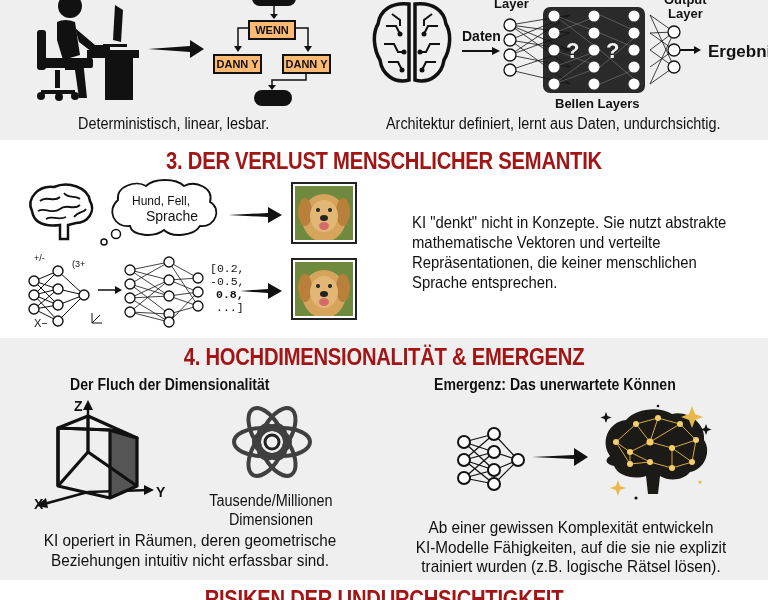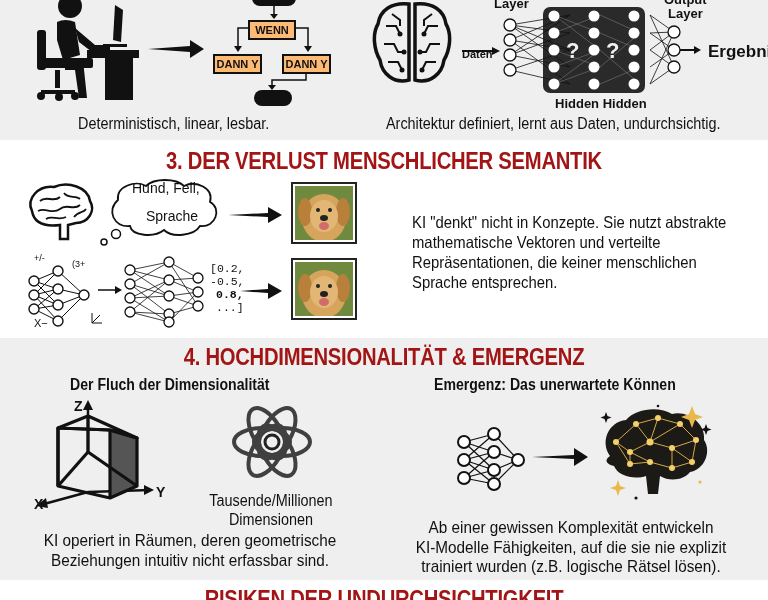--- a/index.html
+++ b/index.html
@@ -79,21 +79,21 @@
     <circle cx="52" cy="34" r="2.5" fill="#111"></circle>
       <circle cx="48" cy="52" r="2.5" fill="#111"></circle>
       <circle cx="50" cy="70" r="2.5" fill="#111"></circle>
   </svg>
 </div>
 
 <div class="abs bold" style="left:494px;top:-4px;font-size:13px;">Layer</div>
 <div class="abs bold" style="left:540px;top:-8px;font-size:9px;">PARAMETER &amp; GEWICHTE</div>
 <div class="abs bold" style="left:664px;top:-8px;font-size:13px;">Output</div>
 <div class="abs bold" style="left:668px;top:6px;font-size:13px;">Layer</div>
-<div class="abs bold" style="left:462px;top:28px;font-size:11px;margin-top:20px;">Daten</div>
+<div class="abs bold" style="left:462px;top:28px;font-size:14px;">Daten</div>
 <div class="abs" style="left:462px;top:46px;">
   <svg width="40" height="10">
       <path d="M0 5 L32 5" stroke="#111" stroke-width="2"></path>
       <path d="M30 1 L38 5 L30 9 Z" fill="#111"></path>
     </svg>
 </div>
 
 <div class="abs" style="left:500px;top:0;">
   <svg width="210" height="95" viewBox="0 0 210 95">
     <rect x="43" y="7" width="102" height="86" rx="7" fill="#2a2a2a"></rect>
@@ -130,40 +130,40 @@
         <circle cx="134" cy="67" r="5.5"></circle>
         <circle cx="134" cy="84" r="5.5"></circle>
     </g>
     <path d="M180 50 L196 50" stroke="#111" stroke-width="2"></path>
       <path d="M194 46 L201 50 L194 54 Z" fill="#111"></path>
   </svg>
   <div class="abs bold" style="left:66px;top:38px;color:#f0f0f0;font-size:22px;">?</div>
   <div class="abs bold" style="left:106px;top:38px;color:#f0f0f0;font-size:22px;">?</div>
 </div>
 <div class="abs bold" style="left:708px;top:42px;font-size:17px;">Ergebnis</div>
-<div class="abs bold" style="left:555px;top:96px;font-size:13px;">Hidden Hidden</div>
+<div class="abs bold" style="left:555px;top:96px;font-size:13px;">Bellen Layers</div>
 <div class="abs caption" style="left:386px;top:115px;">Architektur definiert, lernt aus Daten, undurchsichtig.</div>
 
 <div class="band band-white" style="top:140px;height:198px;"></div>
 <div class="title" style="top:148px;">3. DER VERLUST MENSCHLICHER SEMANTIK</div>
 
 <div class="abs" style="left:24px;top:181px;">
   <svg width="72" height="64" viewBox="0 0 72 64">
     <path d="M8 30 C2 18 14 4 30 6 C44 0 64 6 66 20 C72 30 64 42 52 42 L44 44 L44 58 L36 58 L36 44 C20 46 10 42 8 30 Z" fill="none" stroke="#111" stroke-width="2.5"></path>
     <path d="M16 20 C22 14 30 22 36 16 M14 30 C22 26 28 34 36 28 C42 22 50 30 56 24 M40 12 C44 18 52 14 56 18 M22 38 C28 34 34 40 42 36 M50 36 C54 30 60 32 62 28" stroke="#111" stroke-width="1.8" fill="none"></path>
   </svg>
 </div>
 
 <div class="abs" style="left:96px;top:178px;">
   <svg width="130" height="70" viewBox="0 0 130 70">
     <path d="M22 22 C20 8 40 2 50 8 C58 0 80 0 88 8 C100 2 118 10 114 24 C126 30 120 50 104 48 C98 58 76 60 68 52 C58 60 36 58 34 48 C18 50 10 32 22 22 Z" fill="#fff" stroke="#111" stroke-width="1.8"></path>
     <circle cx="20" cy="56" r="4.5" fill="#fff" stroke="#111" stroke-width="1.5"></circle>
     <circle cx="8" cy="64" r="3" fill="#fff" stroke="#111" stroke-width="1.5"></circle>
   </svg>
-  <div class="abs" style="left:36px;top:2px;font-size:14px;white-space:nowrap;">Hund, Fell,</div>
+  <div class="abs" style="left:36px;top:16px;font-size:12px;white-space:nowrap;">Hund, Fell,</div>
   <div class="abs" style="left:50px;top:30px;font-size:14px;">Sprache</div>
 </div>
 
 <div class="abs" style="left:228px;top:205px;">
   <svg width="56" height="20">
       <path d="M0 10 L40 8 L40 2 L54 10 L40 18 L40 12 Z" fill="#111"></path>
     </svg>
 </div>
 
 <div class="abs" style="left:291px;top:182px;width:66px;height:62px;border:2px solid #222;background:#fff;padding:2px;box-sizing:border-box;">

